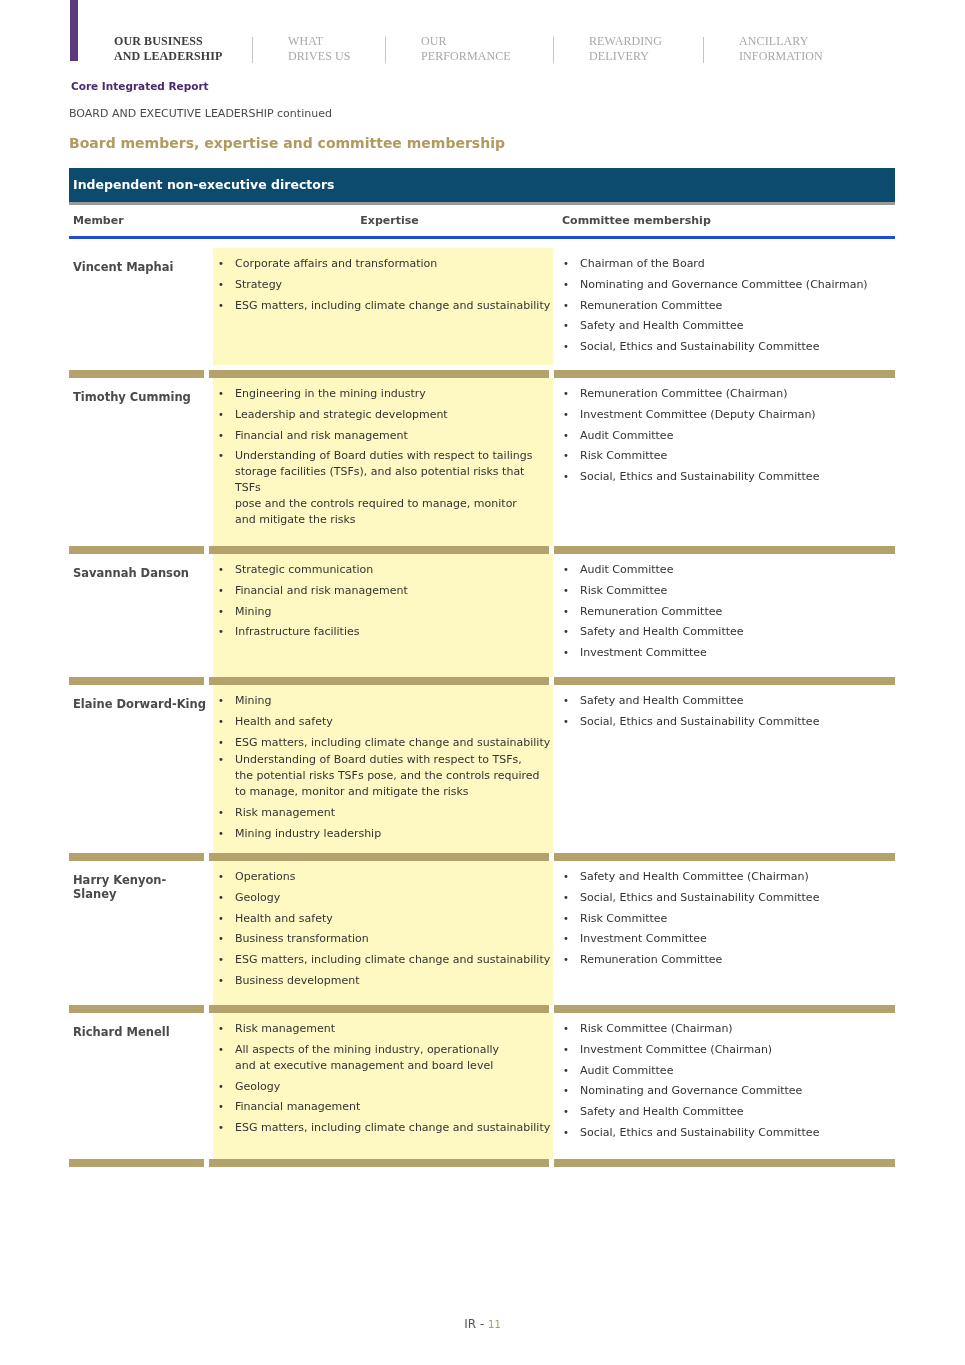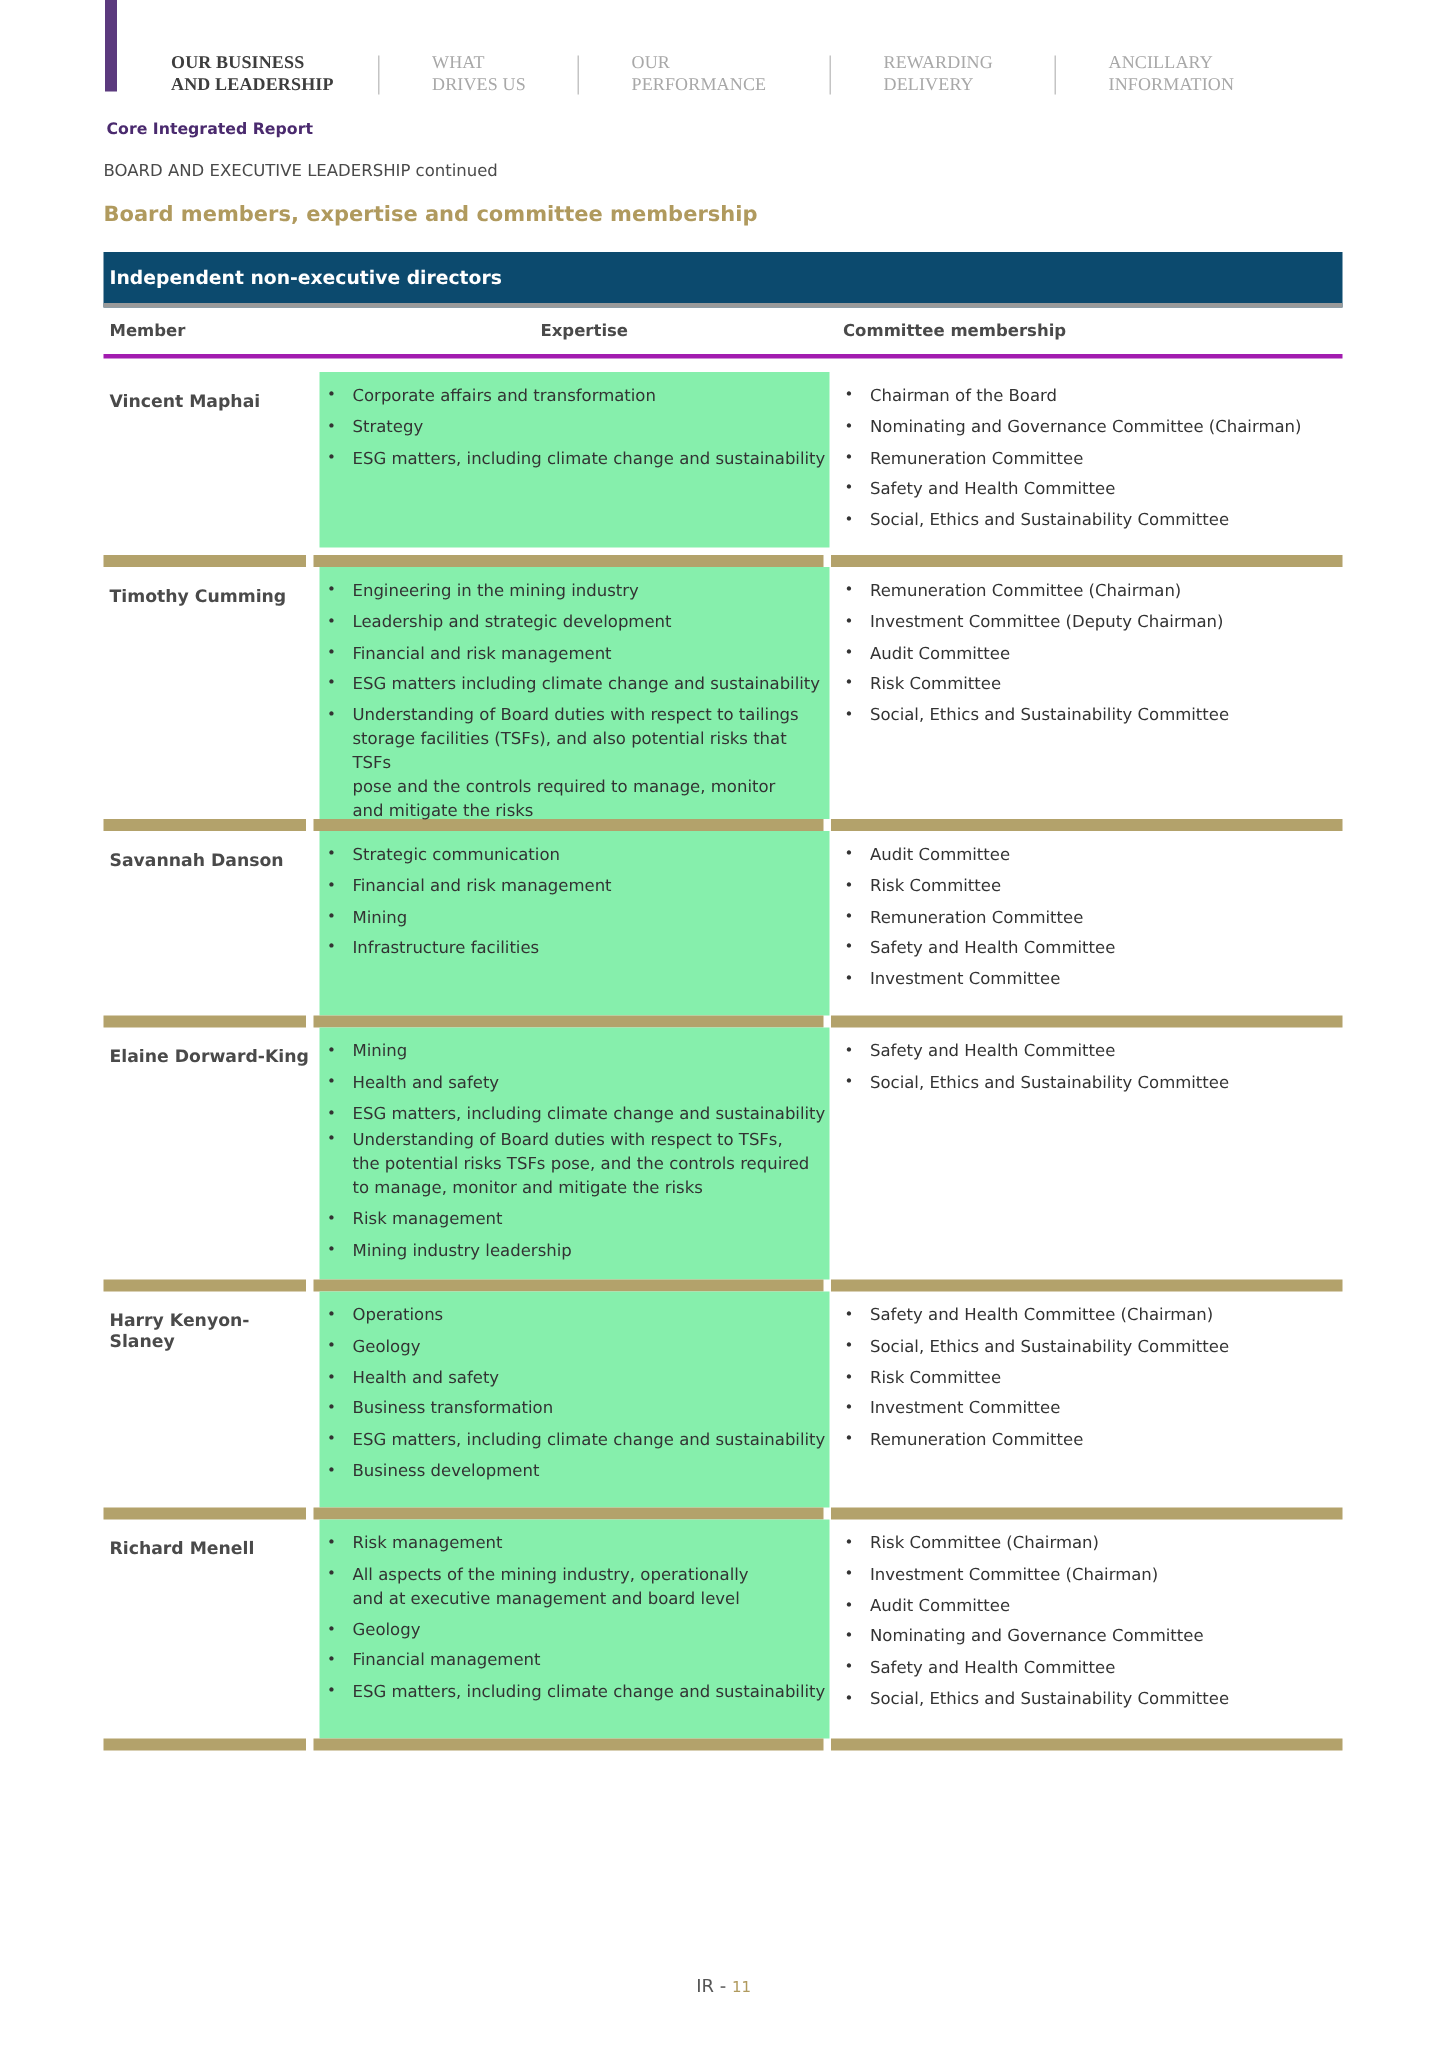--- a/index.html
+++ b/index.html
@@ -7,27 +7,27 @@
   .accent-bar { position:absolute; left:70px; top:0; width:8px; height:61px; background:#5b3a7e; }
   .nav { position:absolute; top:34px; left:114px; display:flex; align-items:flex-start; }
   .nav-item { font-size:12px; line-height:15px; letter-spacing:0.1px; color:#a8a8a8; text-transform:uppercase; white-space:pre-line;font-family:Liberation Serif, serif; }
   .nav-item.active { color:#3d3d3d; font-weight:bold; }
   .nav-sep { width:1px; height:26px; background:#c4c4c4; margin-top:3px; }
   .core { position:absolute; top:80px; left:71px; font-size:10.5px; font-weight:bold; color:#4a2a6e; }
   .continued { position:absolute; top:107px; left:69px; font-size:11px; color:#4a4a4a; }
   .section-title { position:absolute; top:135px; left:69px; font-size:14px; font-weight:bold; color:#b09a5e; }
   .table { position:absolute; top:168px; left:69px; width:826px; }
   .band { background:#0c4a6e; color:#fff; font-size:12.5px; font-weight:bold; height:34px; line-height:34px; padding-left:4px; border-bottom:3px solid #9a9a9a; }
-  .colhead { display:flex; height:31px; align-items:center; font-size:11px; font-weight:bold; color:#4a4a4a; border-bottom:3px solid #a21caf; }
+  .colhead { display:flex; height:31px; align-items:center; font-size:11px; font-weight:bold; color:#4a4a4a; border-bottom:3px solid #1d4ed8; }
   .colhead .c1 { width:144px; padding-left:4px; }
   .colhead .c2 { width:345px;text-align:center; }
   .colhead .c3 { flex:1; }
   .row { display:flex; }
   .row .m { width:135px; padding:12px 0 0 4px; font-size:11.5px; font-weight:bold; color:#4a4a4a; }
-  .row .e { width:340px; margin-left:5px; background:#86efac; padding:8px 0 10px 0; }
+  .row .e { width:340px; margin-left:5px; background:#fef9c3; padding:8px 0 10px 0; }
   .row .c { flex:1; margin-left:5px; padding:8px 0 10px 0; }
   ul { list-style:none; margin:0; padding:0; }
   li { position:relative; font-size:11px; line-height:16px; color:#333; padding-left:22px; margin:0 0 4.8px 0; white-space:pre-line; }
   li.tight { margin-bottom:1.5px; }
   li::before { content:"\2022"; position:absolute; left:5px; top:0; font-size:10px; }
   .sep { display:flex; height:8px; }
   .sep .s1 { width:135px; background:#b3a26b; }
   .sep .s2 { width:340px; margin-left:5px; background:#b3a26b; }
   .sep .s3 { flex:1; margin-left:5px; background:#b3a26b; }
   .footer { position:absolute; top:1317px; left:0; width:965px; text-align:center; font-size:12px; color:#555; }
@@ -93,21 +93,20 @@
       <div class="s3"></div>
     </div>
 
   <div class="row">
     <div class="m">Timothy Cumming</div>
     <div class="e" style="height:150px">
         <ul>
       <li>Engineering in the mining industry</li>
       <li>Leadership and strategic development</li>
       <li>Financial and risk management</li>
-      <li>ESG matters including climate change and sustainability</li>
       <li>Understanding of Board duties with respect to tailings
 storage facilities (TSFs), and also potential risks that TSFs
 pose and the controls required to manage, monitor
 and mitigate the risks</li>
     </ul>
       </div>
     <div class="c">
         <ul>
       <li>Remuneration Committee (Chairman)</li>
       <li>Investment Committee (Deputy Chairman)</li>

